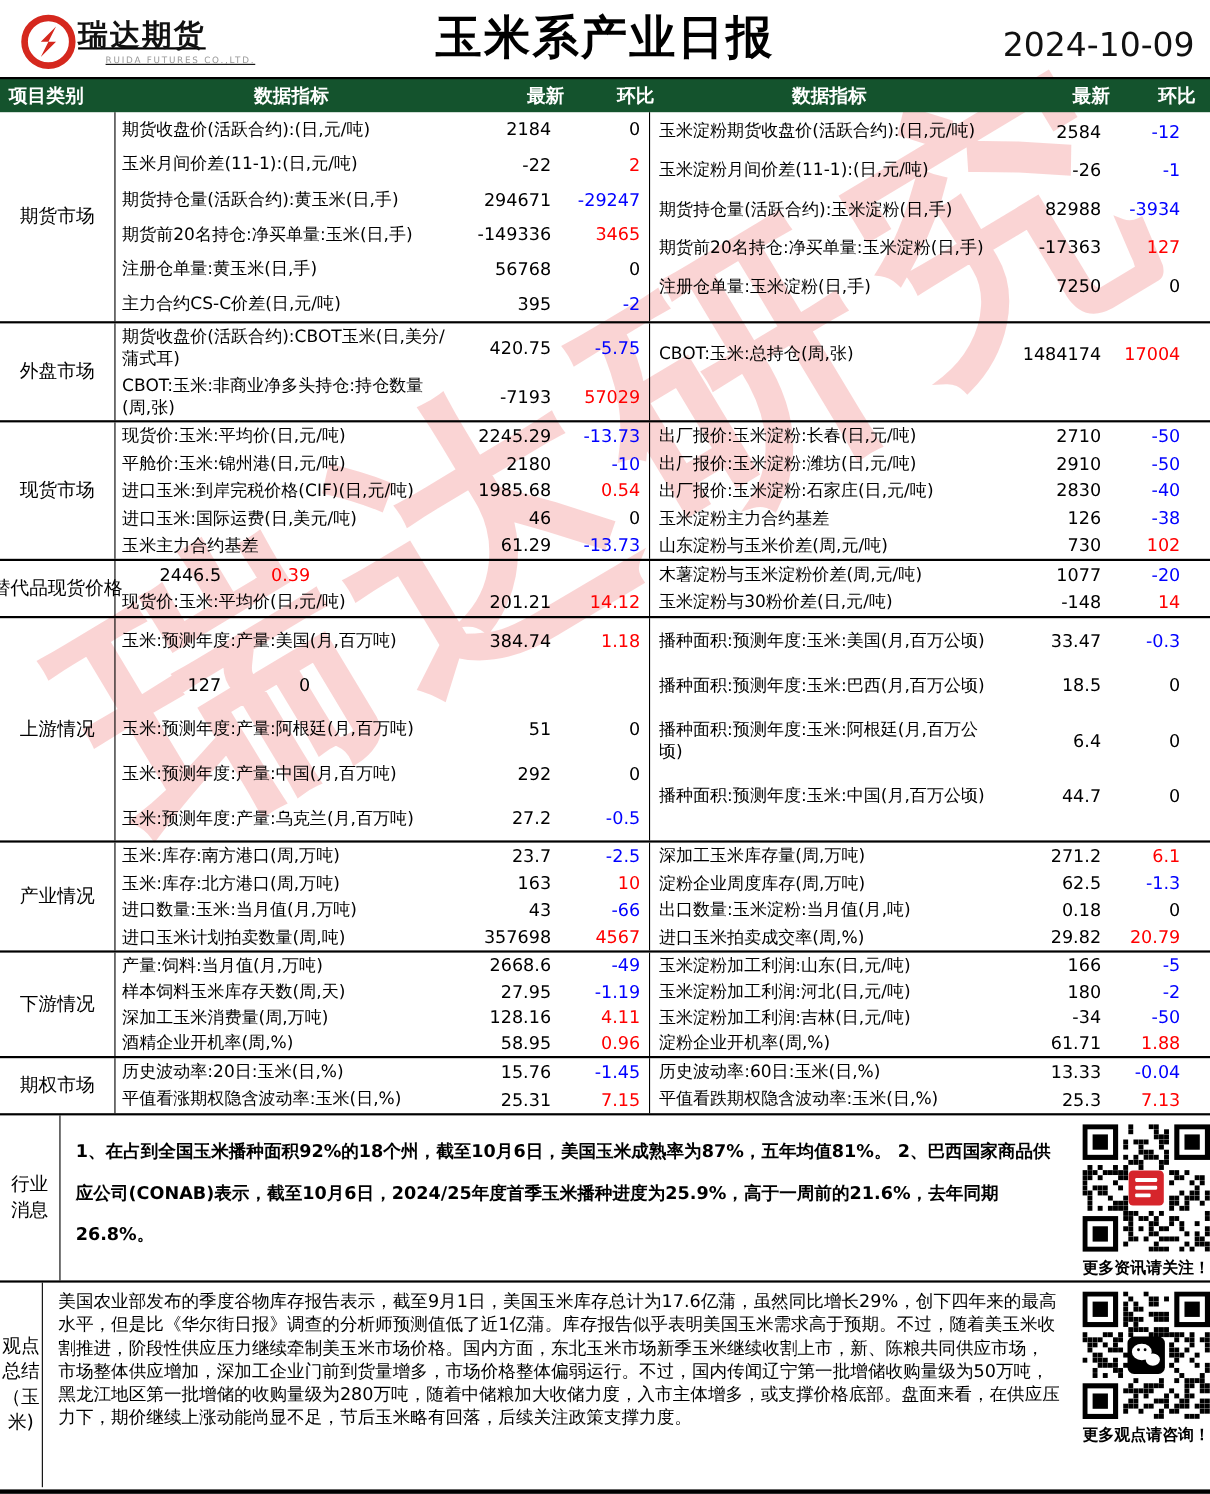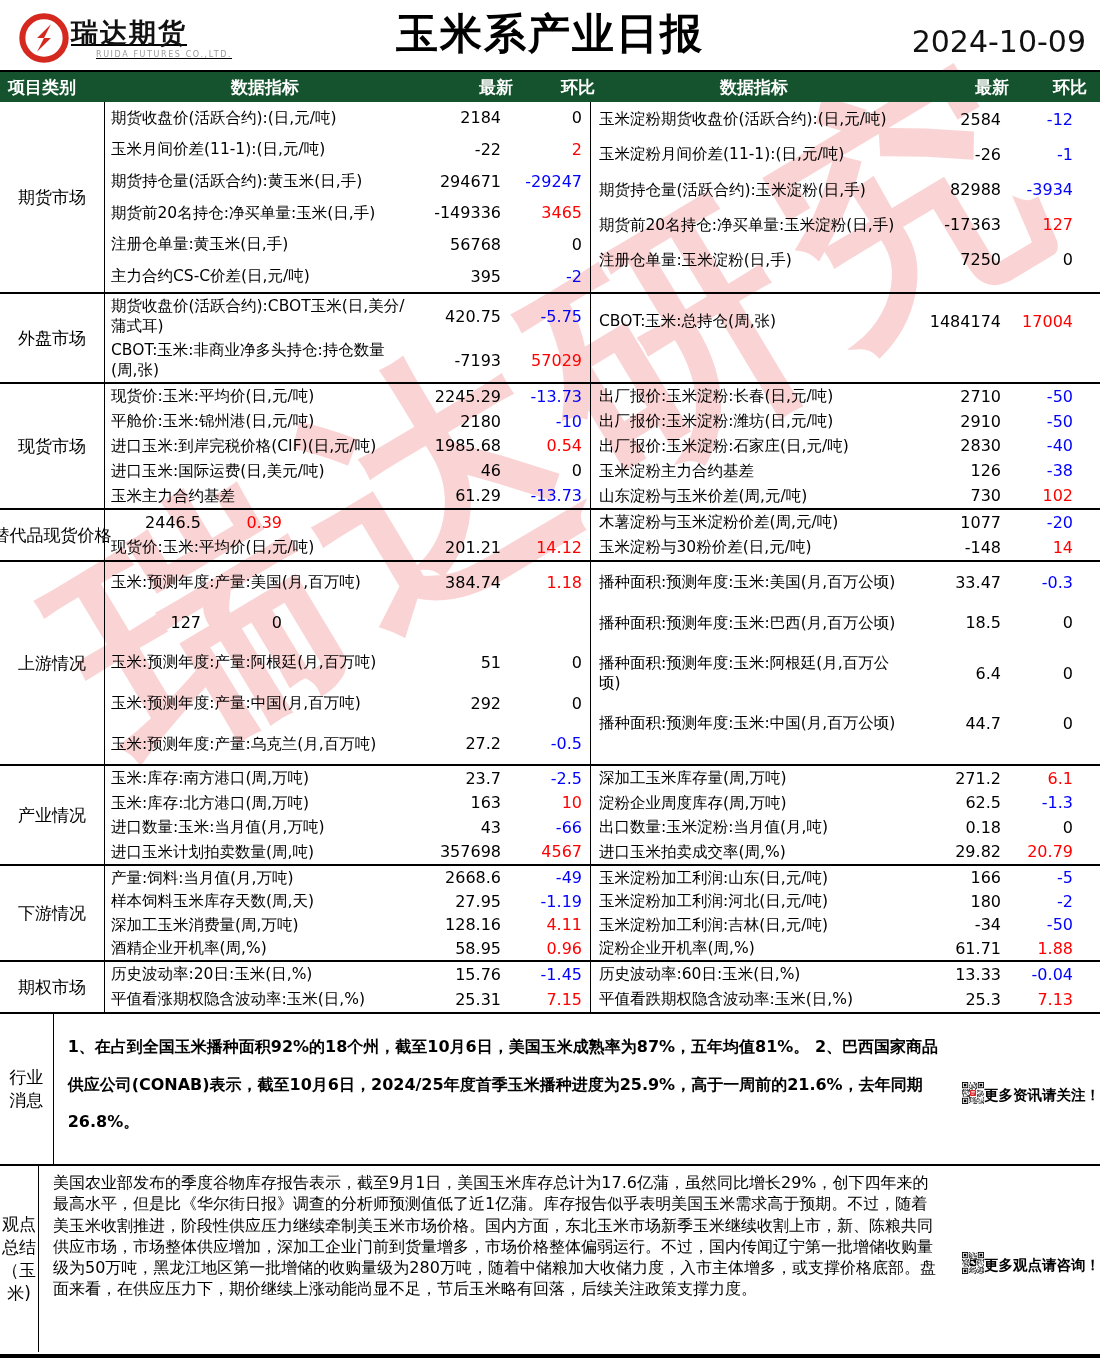--- a/index.html
+++ b/index.html
@@ -62,21 +62,21 @@
   .s-industry   { height:100px; }
   .s-downstream { height:96px;  }
   .s-options    { height:52px;  }
 
   
   .textsec .textcell { flex:1 1 auto; padding:14px 20px 0 14px; font-size:16px; color:#000; }
   .s-news { height:152px; }
   .s-news .textcell { line-height:2.35;font-weight:bold; }
   .s-summary { height:188px; }
   .s-summary .textcell { line-height:1.33; padding-top:6px; }
-  .qrcol { width:138px; display:flex; align-items:center; padding-top:8px; }
+  .qrcol { width:138px; display:flex; flex-direction:column; align-items:center; padding-top:8px; }
   .qrcol svg { display:block; }
   .qrcap { margin-top:5px; font-size:14.5px; font-weight:700; color:#000; white-space:nowrap; }
 </style>
 </head>
 <body>
 
 <div class="report">
 
   <div class="watermark">瑞达研究</div>
 

